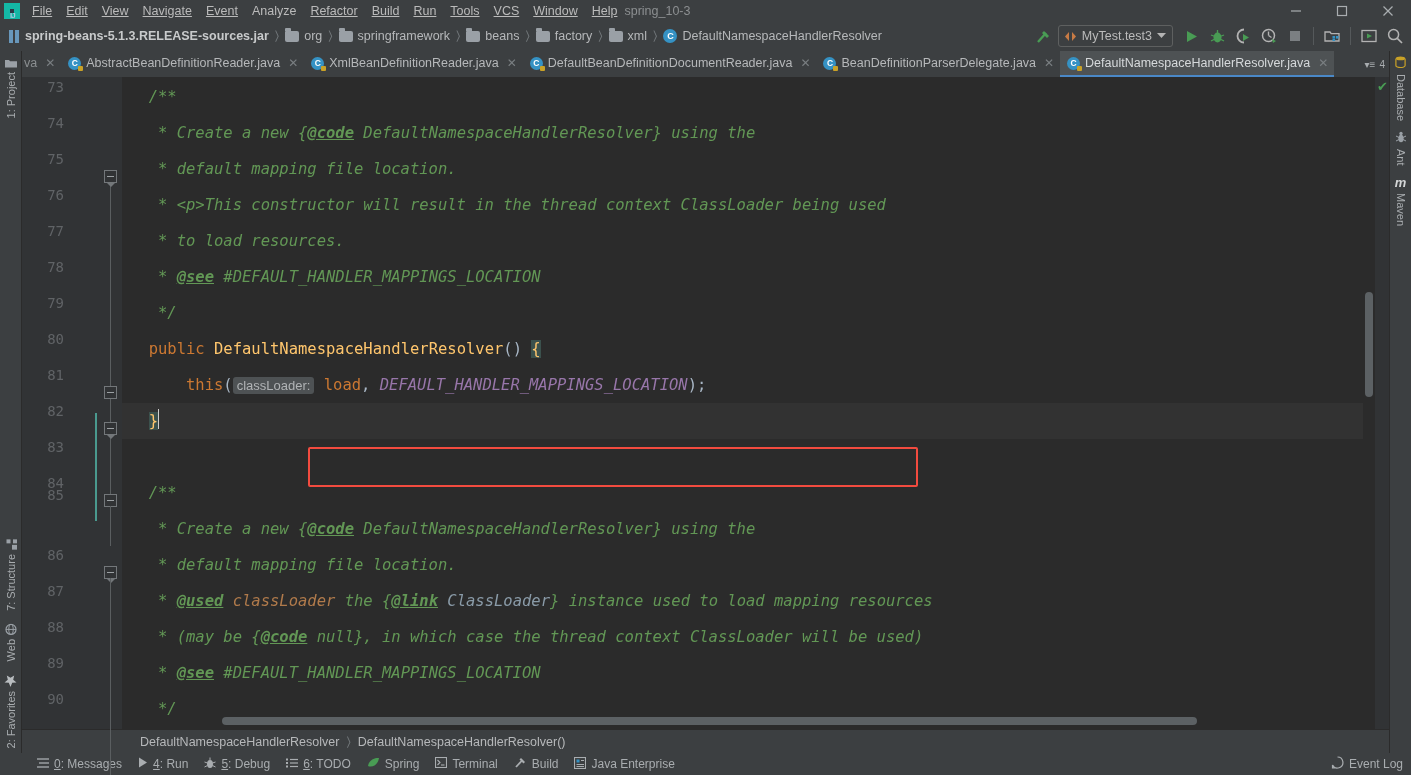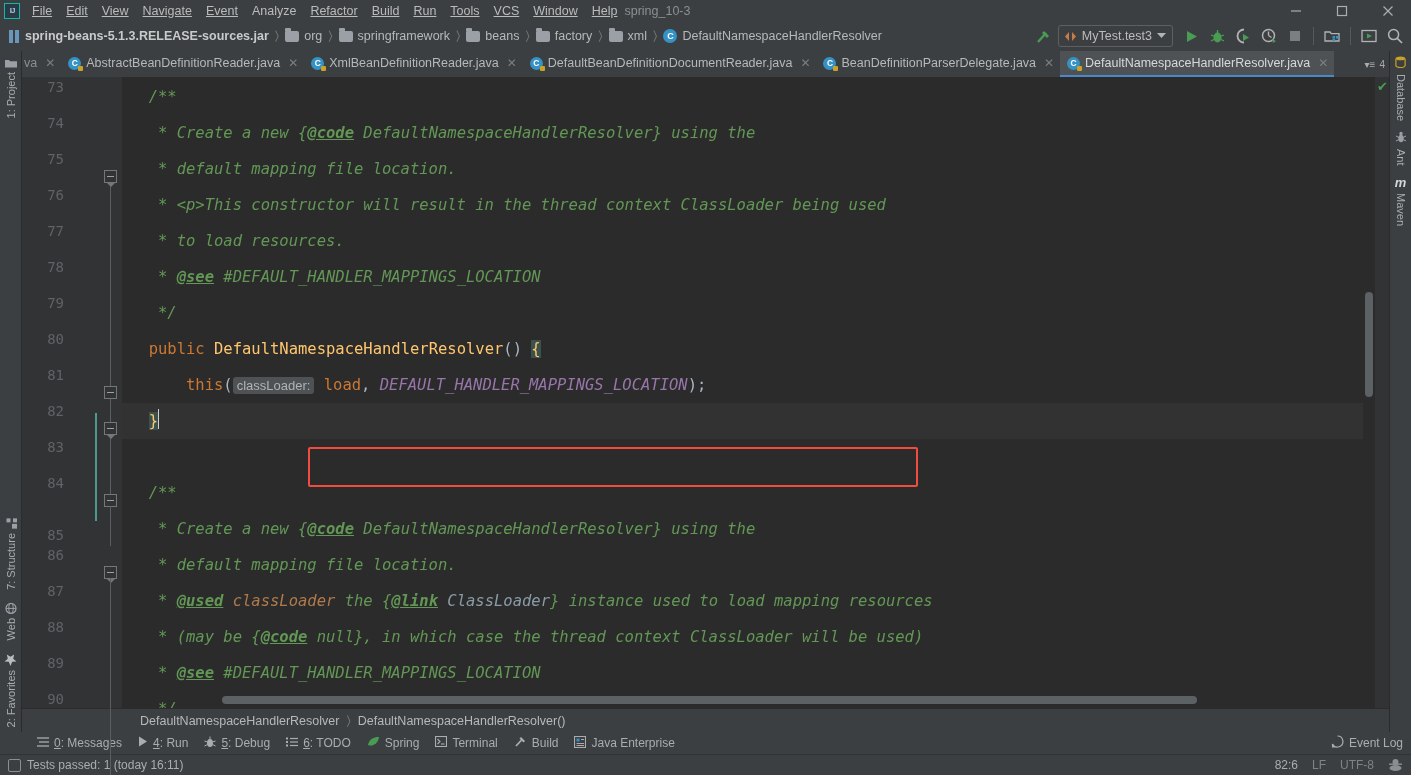--- a/index.html
+++ b/index.html
@@ -13,21 +13,21 @@
   .app { width: 1411px; height: 775px; display: flex; flex-direction: column; background:#3c3f41; }
 
   
   .menubar {
     height: 21px; display: flex; align-items: center;
     background: #3c3f41; color:#bbbbbb; font-size: 12.5px;
     flex: 0 0 21px; position: relative;
   }
   .ij-logo {
     width: 16px; height: 16px; margin: 0 5px 0 4px;
-    border: 1px solid #14b8a6; background:#2b3a47; color:#a8c6dd;
+    border: 6px solid #14b8a6; background:#2b3a47; color:#a8c6dd;
     font-size: 8px; line-height: 14px; text-align:center; font-weight:bold;
     letter-spacing:-1px;
   }
   .menu-item { padding: 2px 7px; color:#bbbbbb; font-size:12.5px; white-space:nowrap; }
   .menu-item u { text-decoration: underline; }
   .proj-title { color:#8c8f91; font-size:12.5px; }
   .wincontrols { position:absolute; right:0; top:0; height:21px; display:flex; }
   .wc { width:46px; height:21px; display:flex; align-items:center; justify-content:center; color:#a9adb0; font-size:13px;}
   .wc svg{display:block;}
 
@@ -403,21 +403,21 @@
               <div class="lnum" style="top: 74px;">75</div>
               <div class="lnum" style="top: 110px;">76</div>
               <div class="lnum" style="top: 146px;">77</div>
               <div class="lnum" style="top: 182px;">78</div>
               <div class="lnum" style="top: 218px;">79</div>
               <div class="lnum" style="top: 254px;">80</div>
               <div class="lnum" style="top: 290px;">81</div>
               <div class="lnum" style="top: 326px;">82</div>
               <div class="lnum" style="top: 362px;">83</div>
               <div class="lnum" style="top: 398px;">84</div>
-              <div class="lnum" style="top: 450px;">85</div>
+              <div class="lnum" style="top: 410px;">85</div>
               <div class="lnum" style="top: 470px;">86</div>
               <div class="lnum" style="top: 506px;">87</div>
               <div class="lnum" style="top: 542px;">88</div>
               <div class="lnum" style="top: 578px;">89</div>
               <div class="lnum" style="top: 614px;">90</div>
             </div>
           <div class="changebar" style="top:336px;height:108px;"></div>
           <div class="foldline" style="top:93px;height:240px;"></div>
           <div class="foldline" style="top:333px;height:100px;"></div>
           <div class="foldmark arrow" style="top:93px;"></div>
@@ -589,29 +589,13 @@
     <div class="tw-right">
       <span>
         <svg width="13" height="13" viewBox="0 0 13 13">
             <path d="M6.5 1 A5.5 5.5 0 1 1 1.5 9 L1.5 11.8 L4 11.8" fill="none" stroke="#a9adb0" stroke-width="1.2"></path>
           </svg>
       </span>
       <span>Event Log</span>
     </div>
   </div>
 
-  <div class="statusbar">
-    <span class="sb-icon"></span>
-    <span>Tests passed: 1 (today 16:11)</span>
-    <div class="sb-right">
-      <span>82:6</span>
-      <span class="dim">LF</span>
-      <span class="dim">UTF-8</span>
-      <span>
-        <svg width="15" height="14" viewBox="0 0 15 14">
-            <ellipse cx="7.5" cy="11" rx="6" ry="3" fill="#8b8f91"></ellipse>
-            <circle cx="7.5" cy="5" r="3" fill="#8b8f91"></circle>
-            <rect x="1" y="6.5" width="13" height="1.4" fill="#8b8f91"></rect>
-          </svg>
-      </span>
-    </div>
-  </div>
 </div>
 
 </body></html>

